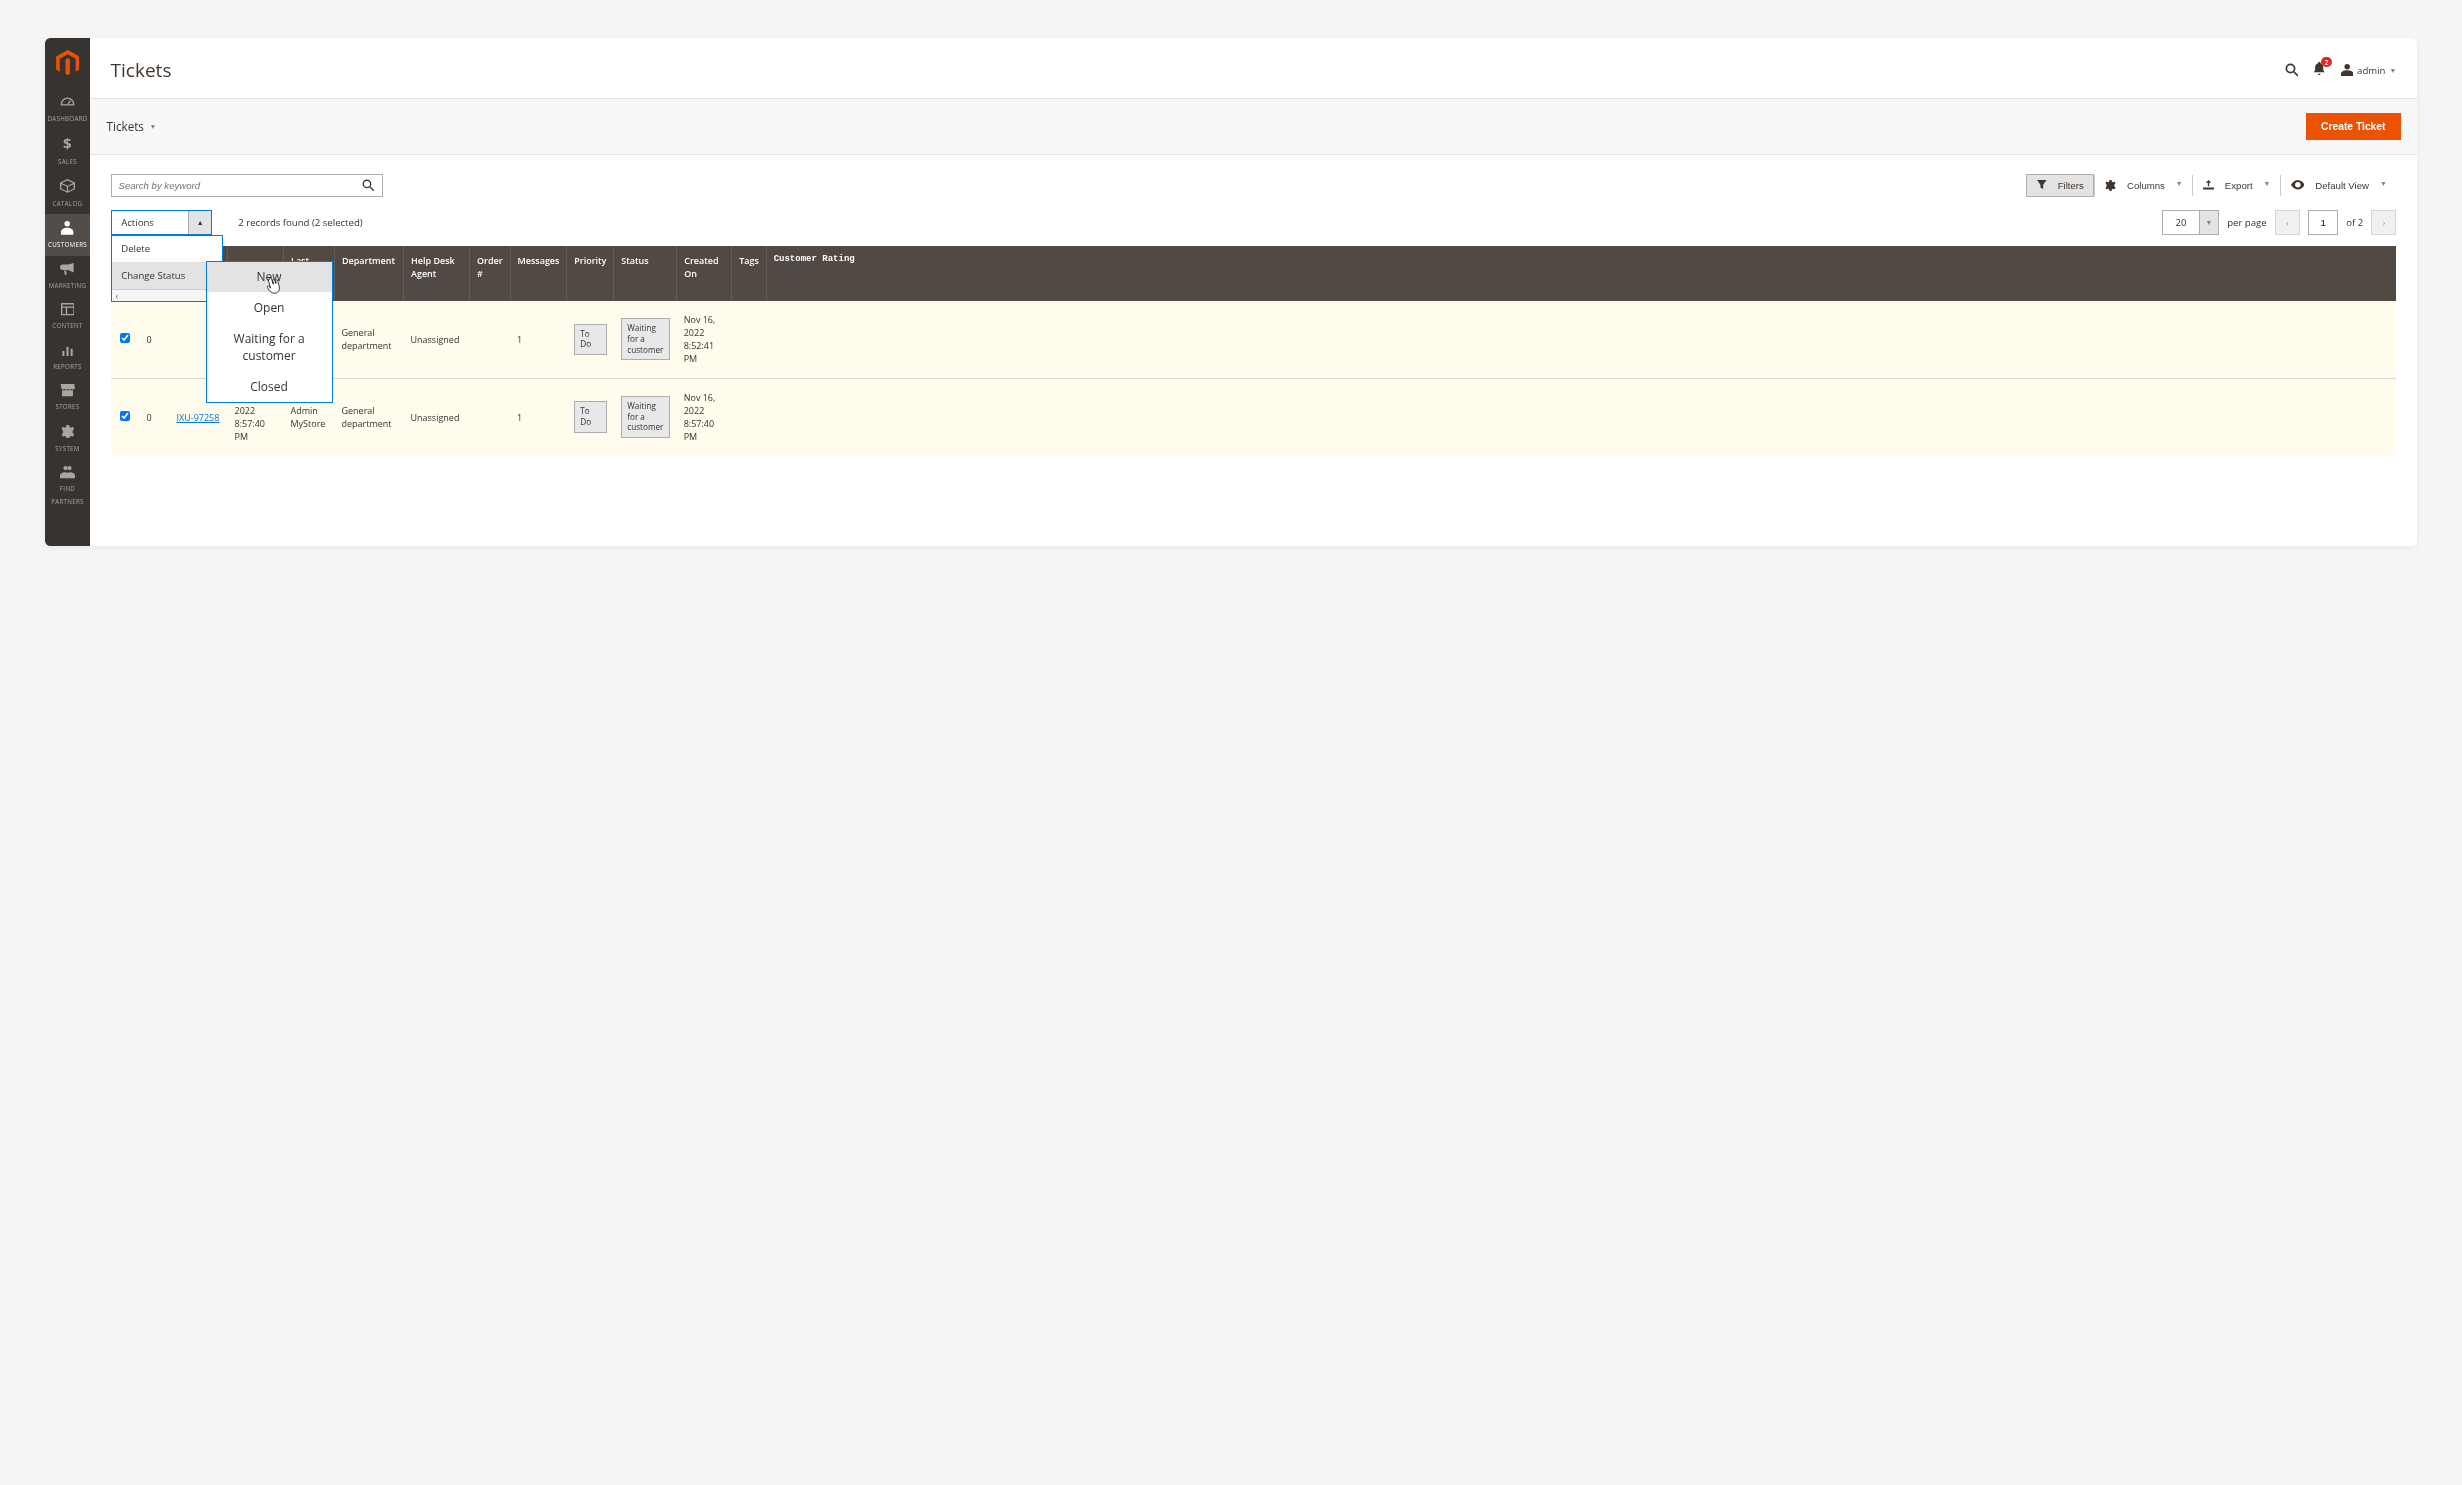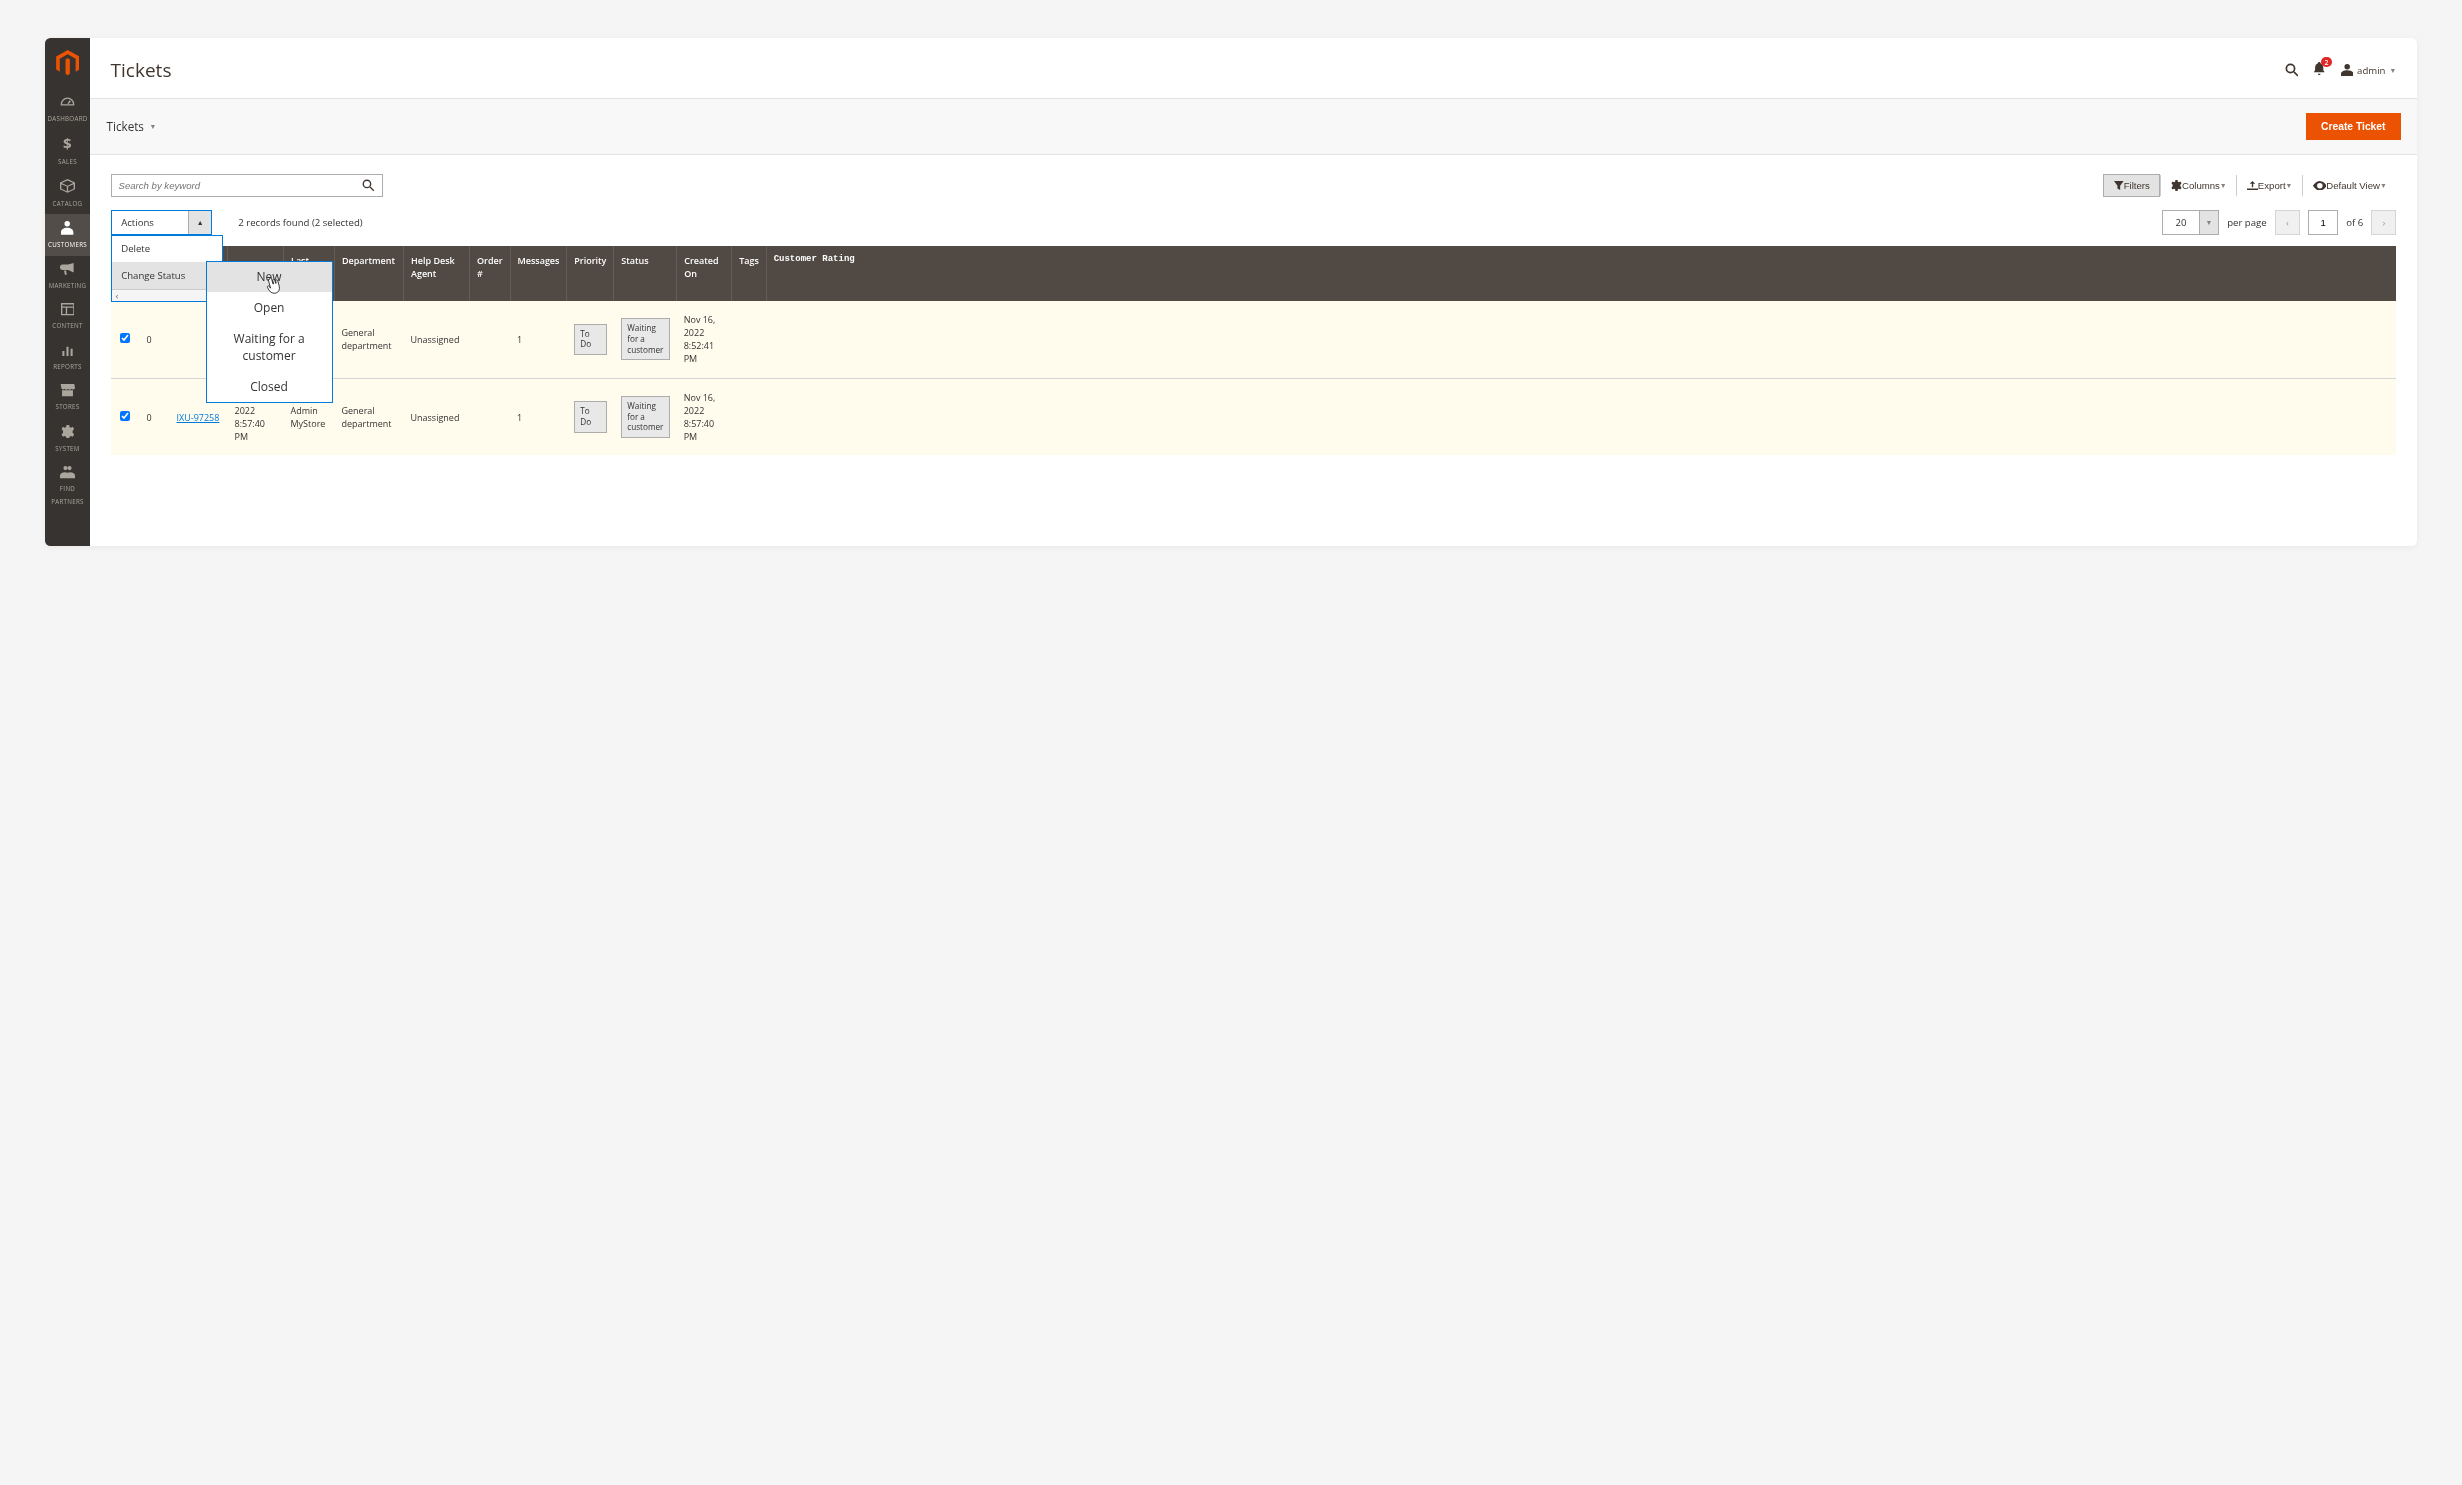--- a/index.html
+++ b/index.html
@@ -72,21 +72,21 @@
   }
   .search-wrap {
     display: flex; align-items: center; border: 0.7px solid #adadad;
     width: 272px; height: 23.4px; padding: 0 6.9px; background: #fff;
   }
   .search-wrap input {
     flex: 1; border: none; outline: none; font-size: 9.6px; font-style: italic; color: #666;
   }
   .tool-group { display: flex; align-items: center; gap: 0; }
   .tool-btn {
-    display: flex; align-items: center; gap: 0;
+    display: flex; align-items: flex-start; gap: 11px;
     padding: 4.8px 9.6px; font-size: 9.6px; cursor: pointer;
     border: none; background: transparent; color: #41362f;
     border-left: 0.7px solid #ccc;
   }
   .tool-btn:first-child { border-left: none; }
   .tool-btn.boxed { background: #e3e3e3; border: 0.7px solid #adadad; }
   .caret { font-size: 6.9px; color: #8a837b; }
   
   .grid-toolbar {
     display: flex; justify-content: space-between; align-items: center;
@@ -366,21 +366,21 @@
           <span class="pg-val">20</span>
           <span class="pg-tog">
               <span class="caret">▼</span>
             </span>
         </div>
         <span>per page</span>
         <span class="pg-btn disabled">
           <span>‹</span>
         </span>
         <input class="pg-input" value="1" style="">
-        <span>of 6</span>
+        <span>of 2</span>
         <span class="pg-btn disabled">
           <span>›</span>
         </span>
       </div>
     </div>
 
     <table class="grid">
       <thead>
         <tr>
           <th class="col-check"></th>

